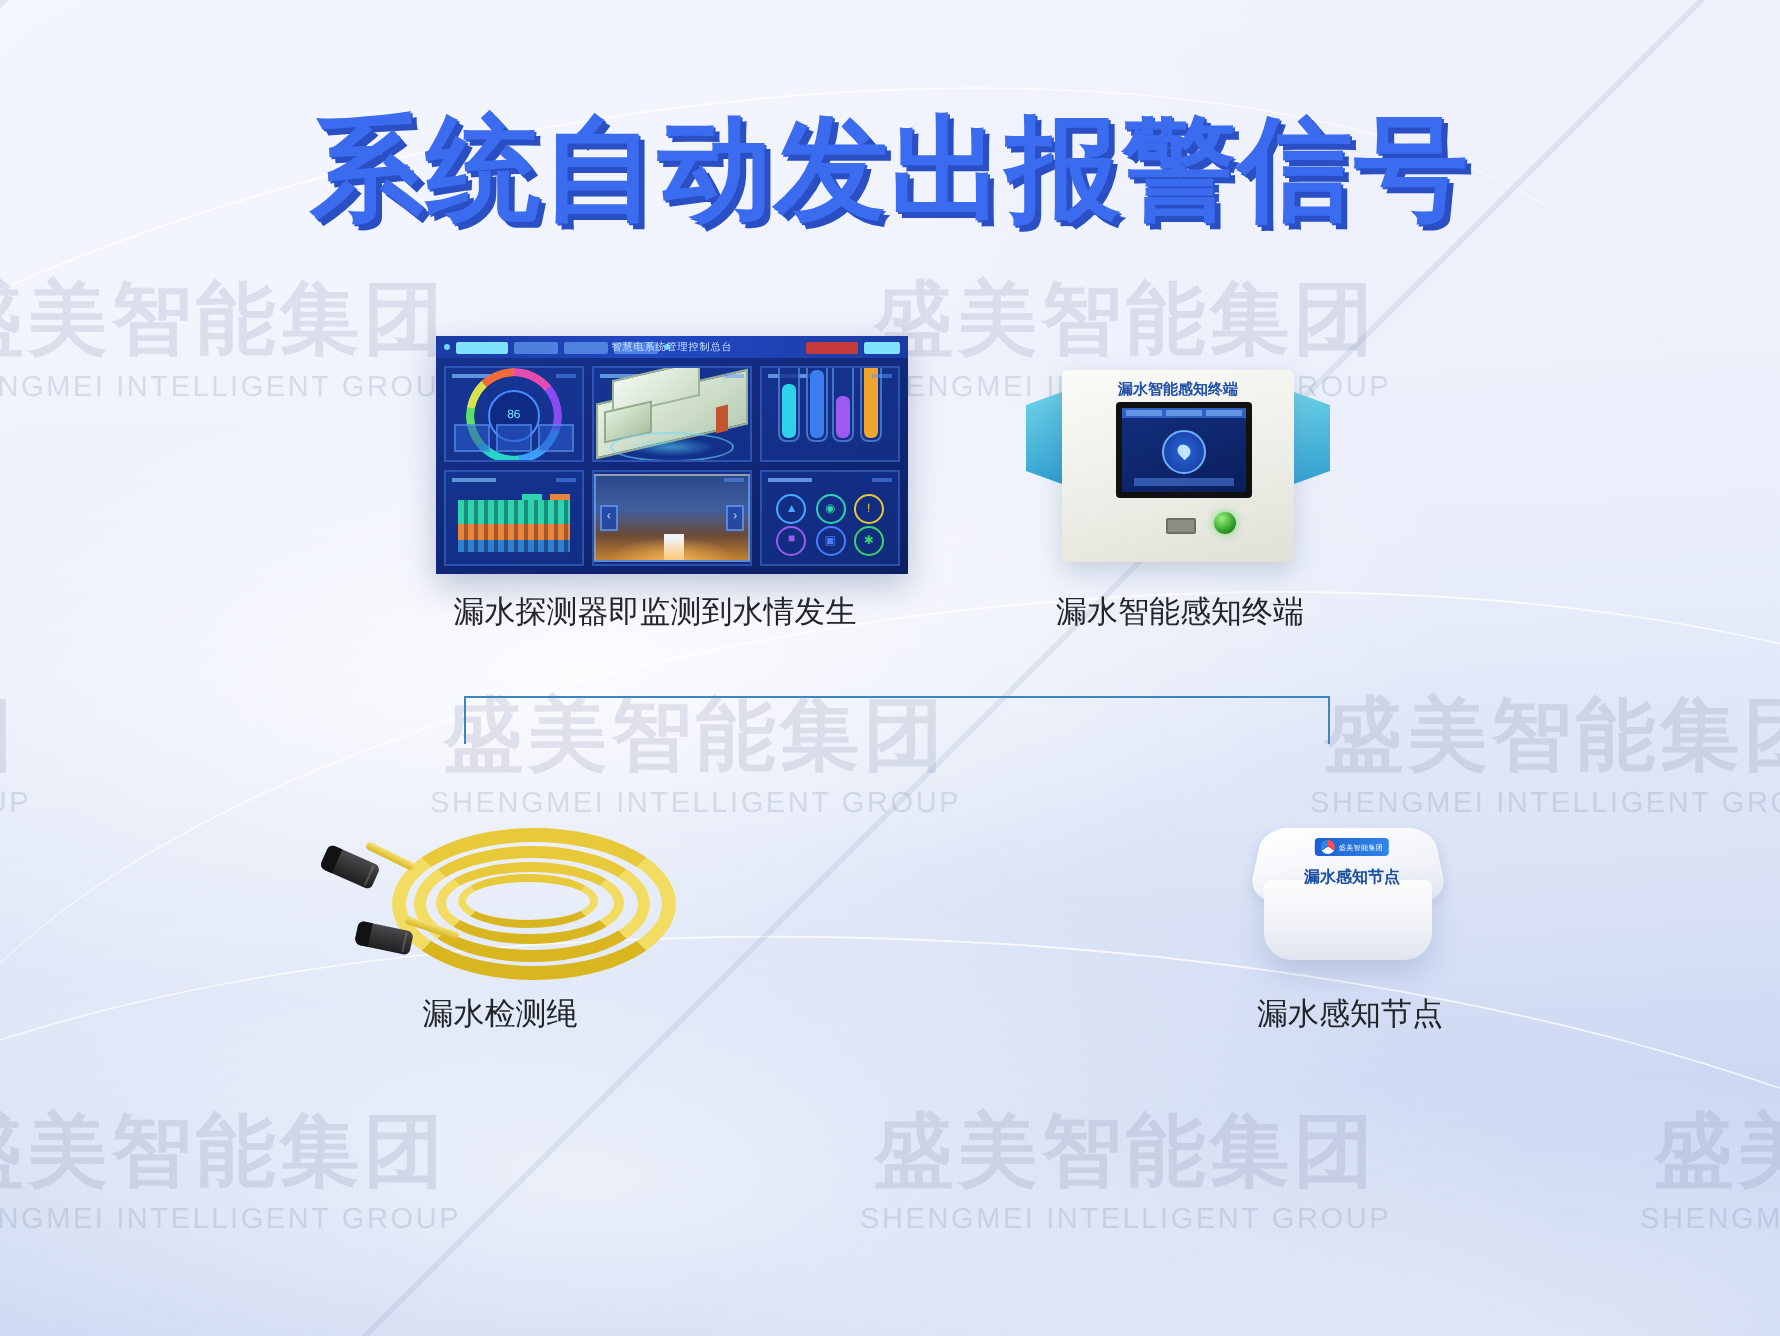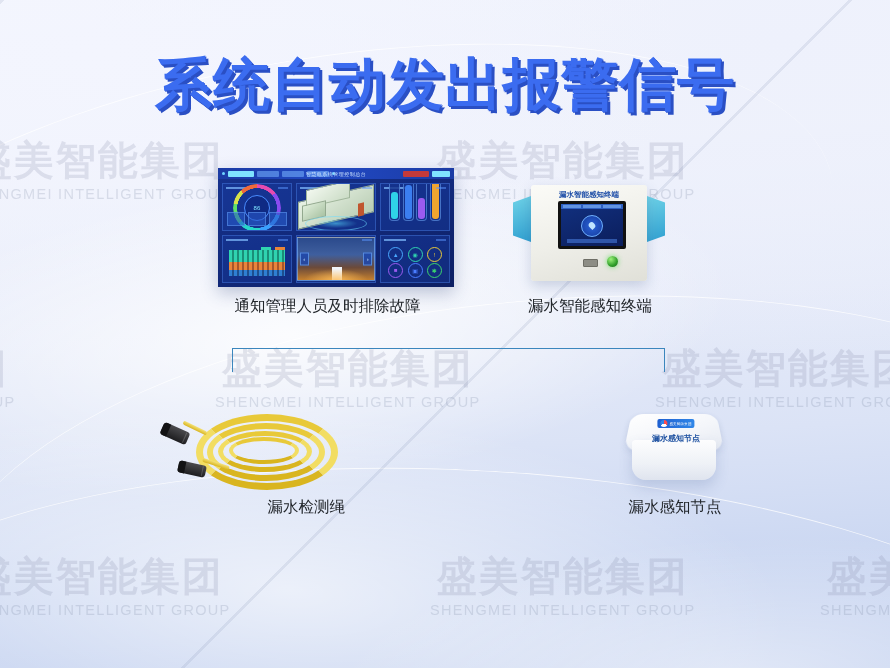--- a/index.html
+++ b/index.html
@@ -352,21 +352,21 @@
           <span class="icircle" style="border-color:#2fd3b0;color:#2fd3b0">◉</span>
           <span class="icircle" style="border-color:#e8c93a;color:#e8c93a">!</span>
           <span class="icircle" style="border-color:#9b5bf0;color:#9b5bf0">■</span>
           <span class="icircle" style="border-color:#4a7dff;color:#4a7dff">▣</span>
           <span class="icircle" style="border-color:#3ad36e;color:#3ad36e">✱</span>
         </div>
       </div>
     </div>
   </div>
 
-  <div class="cap" style="left:195px;top:296px;width:265px;">通知管理人员及时排除故障</div>
+  <div class="cap" style="left:195px;top:296px;width:265px;">漏水探测器即监测到水情发生</div>
 
   <div class="terminal">
     <span class="term-wing l"></span>
     <span class="term-wing r"></span>
     <div class="term-body">
       <div class="term-label">漏水智能感知终端</div>
       <div class="term-screen">
         <div class="term-ui">
           <div class="tu-bar">
             <span class="tu-chip"></span>
@@ -400,21 +400,21 @@
     <span class="conn" style="left:1px;top:17px;width:28px;height:13px;transform:rotate(24deg);">
         <i class="cap"></i>
         <i class="rib"></i>
       </span>
     <span class="conn" style="left:18px;top:53px;width:28px;height:12px;transform:rotate(12deg);">
         <i class="cap"></i>
         <i class="rib"></i>
       </span>
   </div>
 
-  <div class="cap" style="left:155px;top:497px;width:190px;text-align:right;">漏水检测绳</div>
+  <div class="cap" style="left:155px;top:497px;width:190px;">漏水检测绳</div>
 
   <div class="node">
     <div class="top"></div>
     <div class="front"></div>
     <div class="node-badge">
       <span class="lg"></span>
       <span class="tx">盛美智能集团</span>
     </div>
     <div class="node-text">漏水感知节点</div>
   </div>

